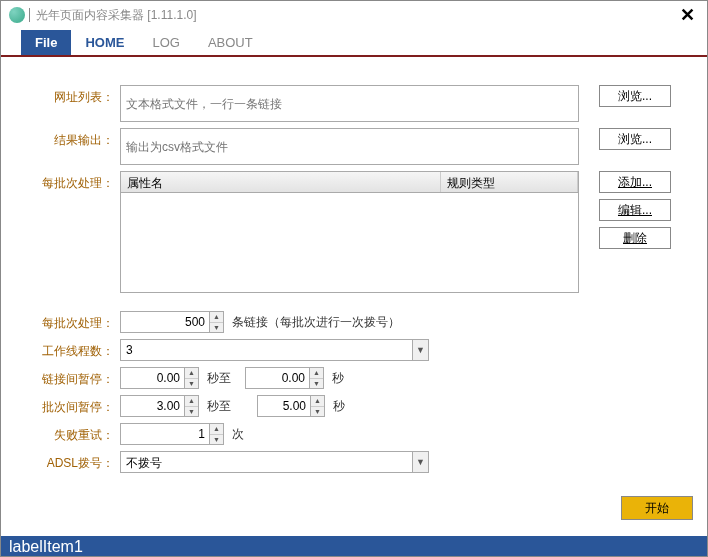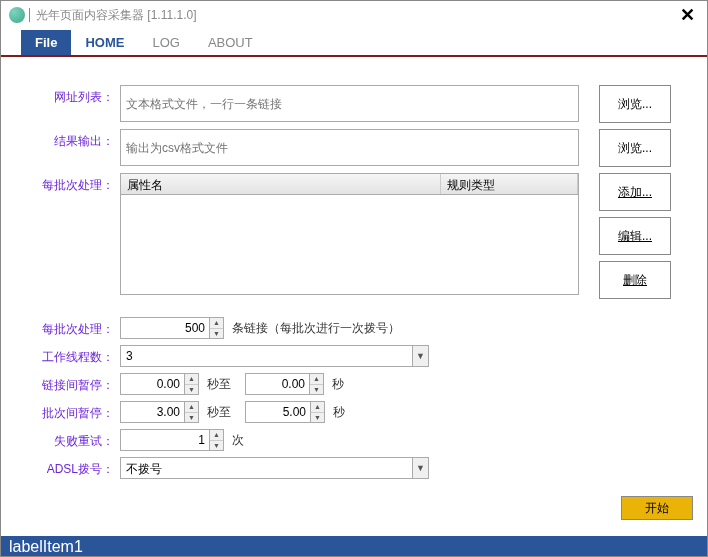--- a/index.html
+++ b/index.html
@@ -8,24 +8,24 @@
 .app-icon { width: 16px; height: 16px; border-radius: 50%; background: radial-gradient(circle at 30% 30%, #7ed3c0, #3aa98a); margin-right: 4px; }
 .cursor-bar { width: 1px; height: 14px; background: #888; margin-right: 6px; }
 .title-text { color: #888; font-size: 12px; }
 .close-btn { margin-left: auto; font-size: 18px; font-weight: bold; cursor: pointer; padding: 0 4px; }
 .menubar { display: flex; align-items: flex-end; border-bottom: 2px solid #7f1d1d; padding-left: 20px; height: 28px; }
 .menu-item { padding: 5px 14px; color: #888; font-size: 13px; cursor: pointer; }
 .menu-item.file { background: #2a5699; color: #fff; font-weight: bold; }
 .menu-item.home { color: #2a5699; font-weight: bold; }
 .content { padding: 28px 14px 0 14px; }
 .row { display: flex; align-items: flex-start; margin-bottom: 6px; }
-.label { width: 105px; text-align: right; padding-right: 6px; padding-top: 4px; color: #6d28d9; font-size: 12px; flex-shrink: 0; }
+.label { width: 105px; text-align: right; padding-right: 6px; padding-top: 4px; color: #a16207; font-size: 12px; flex-shrink: 0; }
 .txt-input { border: 1px solid #aaa; padding: 3px 5px; font-size: 12px; height: 37px; background: #fff; color: #666; }
 .wide { width: 459px; }
-.side-btn { width: 72px; height: 38px; border: 1px solid #888; background: #fff; margin-left: 20px; font-size: 12px; cursor: pointer; text-align: center; padding: 0; }
+.side-btn { width: 72px; height: 22px; border: 1px solid #888; background: #fff; margin-left: 20px; font-size: 12px; cursor: pointer; text-align: center; padding: 0; }
 .side-btn-col { display: flex; flex-direction: column; gap: 6px; margin-left: 20px; }
 .side-btn-col .side-btn { margin-left: 0; text-decoration: underline; }
 .grid { width: 459px; border: 1px solid #aaa; height: 122px; background: #fff; }
 .grid-head { display: flex; background: linear-gradient(#f5f5f5,#e3e3e3); border-bottom: 1px solid #aaa; height: 21px; }
 .grid-head-cell { padding: 3px 6px; font-size: 12px; border-right: 1px solid #ccc; }
 .gh1 { width: 320px; }
 .gh2 { flex: 1; }
 .spinner { display: flex; align-items: center; }
 .num-input { border: 1px solid #aaa; text-align: right; padding: 2px 4px; height: 22px; font-size: 12px; }
 .spin-btns { display: flex; flex-direction: column; border: 1px solid #aaa; border-left: none; height: 22px; width: 14px; background: #f0f0f0; }
@@ -127,21 +127,21 @@
     <div class="label">批次间暂停：</div>
     <div class="spinner">
       <input class="num-input" style="width: 65px;" value="3.00">
       <div class="spin-btns">
           <span>▲</span>
           <span>▼</span>
         </div>
     </div>
     <span class="after-text">秒至</span>
     <div class="spinner" style="margin-left:14px">
-      <input class="num-input" style="width: 66px;" value="5.00">
+      <input class="num-input" style="width: 54px; margin-left: 12px;" value="5.00">
       <div class="spin-btns">
           <span>▲</span>
           <span>▼</span>
         </div>
     </div>
     <span class="after-text">秒</span>
   </div>
 
   <div class="row">
     <div class="label">失败重试：</div>

